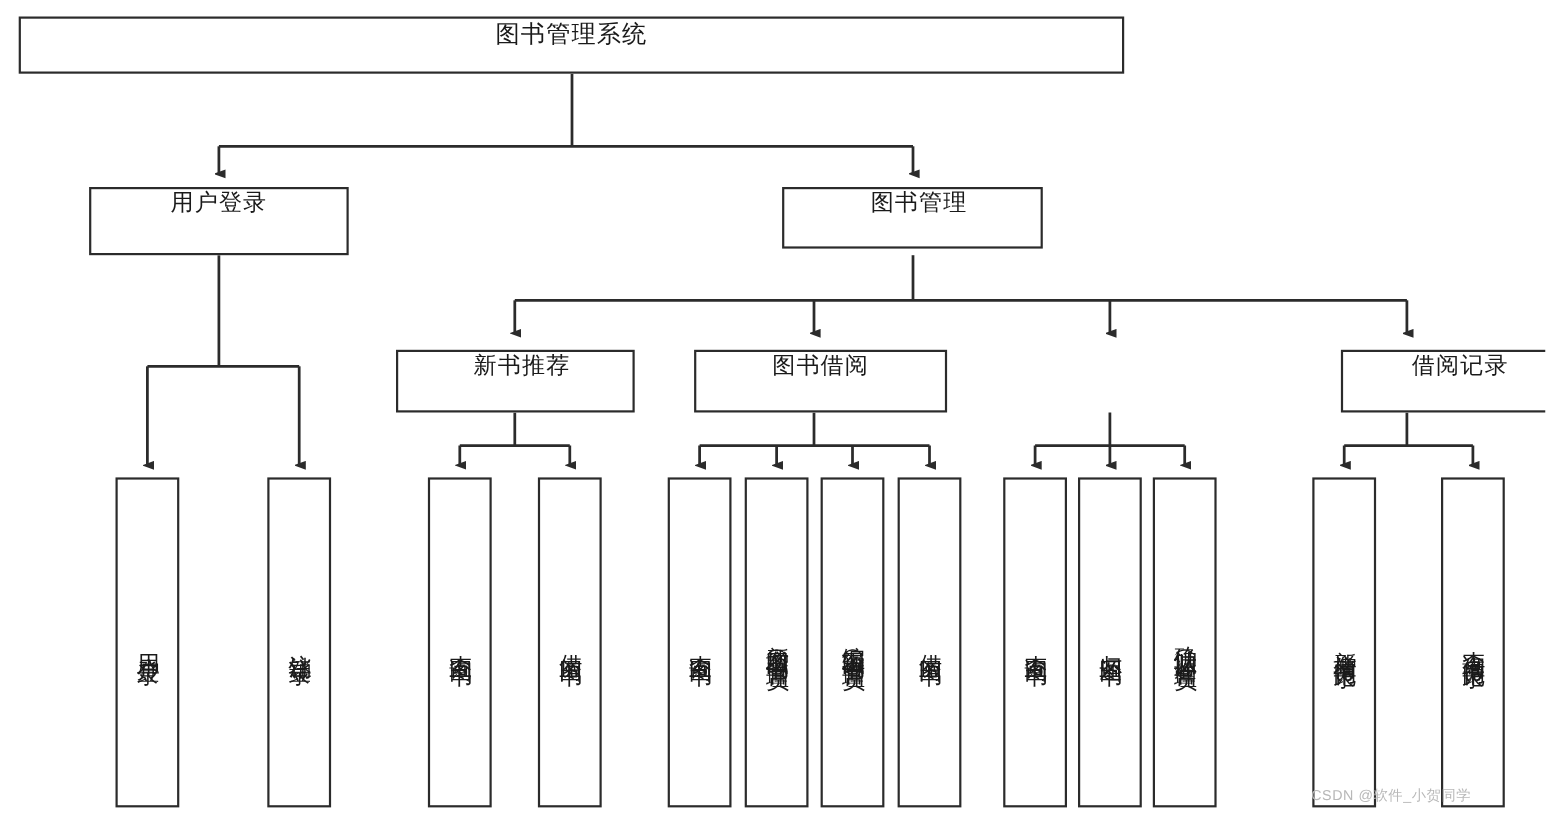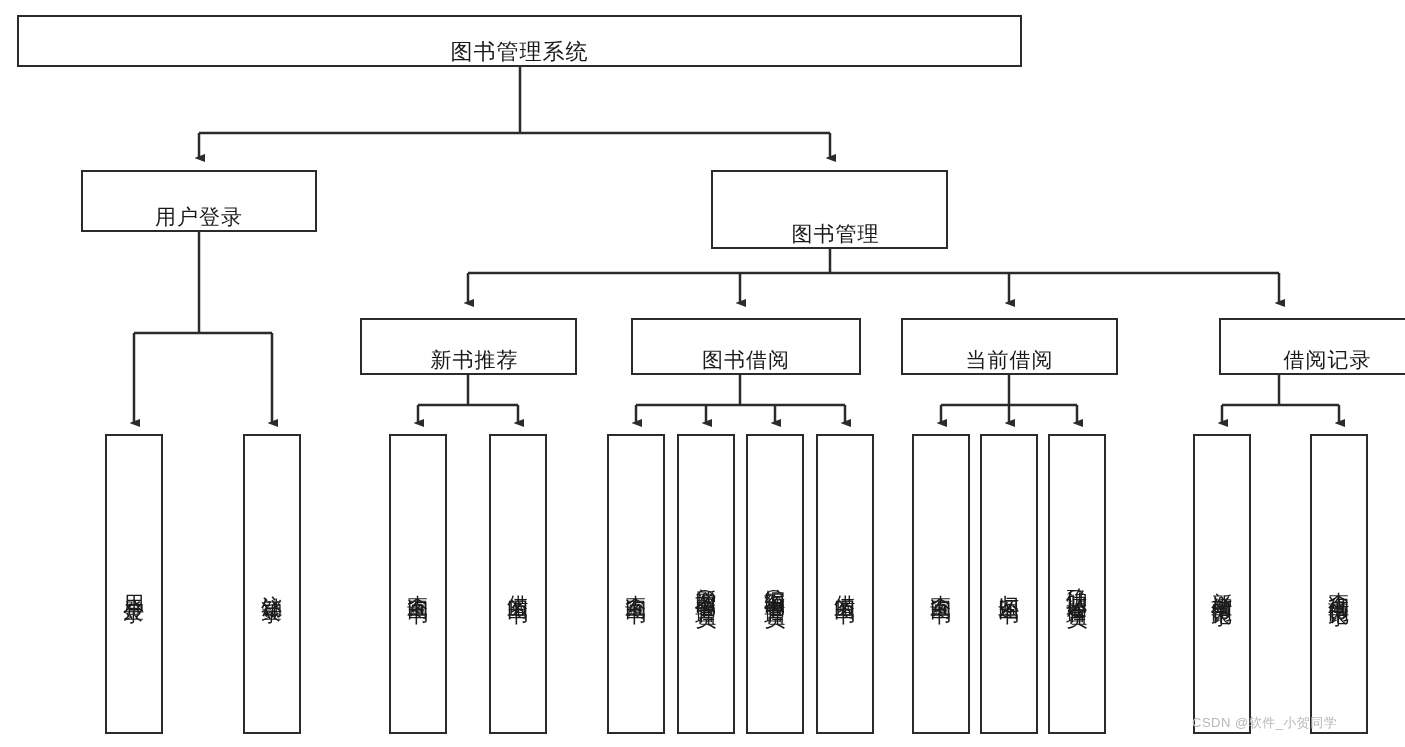--- a/index.html
+++ b/index.html
@@ -24,21 +24,21 @@
     width: 1405px;
     height: 747px;
     pointer-events: none;
   }
   .node {
     position: absolute;
     box-sizing: border-box;
     border: 2px solid #2b2b2b;
     background: #ffffff;
     display: flex;
-    align-items: flex-end;
+    align-items: flex-start;
     justify-content: center;
     color: #1a1a1a;
   }
   .node .label {
     font-size: 21px;
     line-height: 1.25;
     letter-spacing: 1px;
     white-space: nowrap;
   }
   .node.vertical {
@@ -120,32 +120,29 @@
     </g>
   </svg>
 
   <div class="node node-root" style="left:17px; top:15px; width:1005px; height:52px;">
     <span class="label">图书管理系统</span>
   </div>
 
   <div class="node" style="left:81px; top:170px; width:236px; height:62px;">
     <span class="label">用户登录</span>
   </div>
-  <div class="node" style="left:711px; top:170px; width:237px; height:79px;padding-left:12px;">
+  <div class="node" style="left:711px; top:170px; width:237px; height:56px;padding-left:12px;">
     <span class="label">图书管理</span>
   </div>
 
   <div class="node" style="left:360px; top:318px; width:217px; height:57px;padding-left:12px;">
     <span class="label">新书推荐</span>
   </div>
   <div class="node" style="left:631px; top:318px; width:230px; height:57px;">
     <span class="label">图书借阅</span>
-  </div>
-  <div class="node" style="left:901px; top:318px; width:217px; height:57px;">
-    <span class="label">当前借阅</span>
   </div>
   <div class="node" style="left:1171px; top:318px; width:217px; height:57px;margin-left:48px;">
     <span class="label">借阅记录</span>
   </div>
 
   <div class="node vertical" style="left:105px; top:434px; width:58px; height:300px;">
     <span class="label">用户登录</span>
   </div>
   <div class="node vertical" style="left:243px; top:434px; width:58px; height:300px;">
     <span class="label">注销登录</span>

